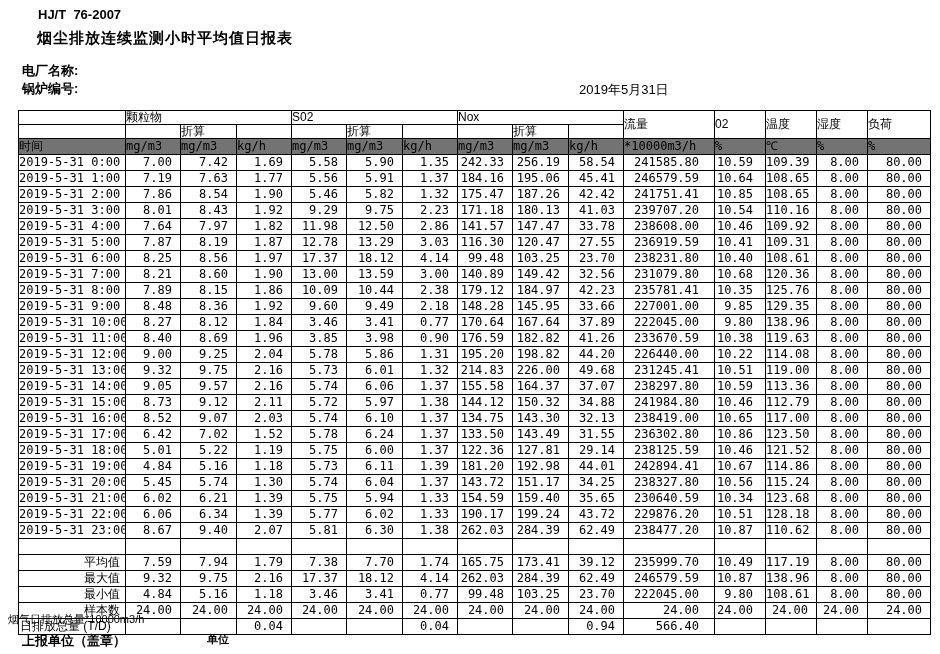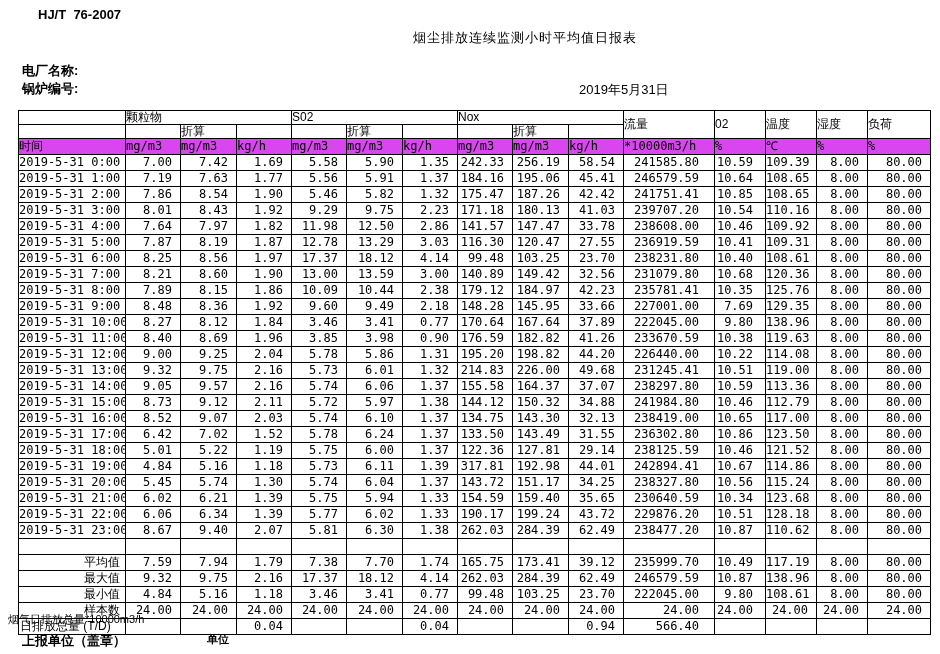--- a/index.html
+++ b/index.html
@@ -3,31 +3,31 @@
 <meta charset="utf-8">
 <style>
   html,body{margin:0;padding:0;}
   body{
     width:940px;height:654px;background:#ffffff;position:relative;
     font-family:"Liberation Sans",sans-serif;color:#000;
     -webkit-font-smoothing:none;
   }
   .abs{position:absolute;}
   #doc-code{left:38px;top:7px;font-size:13px;font-weight:bold;white-space:pre;}
-  #report-title{left:37px;top:29px;width:600px;text-align:right;font-size:13px;font-weight:normal;letter-spacing:1px;}
+  #report-title{left:37px;top:29px;width:600px;text-align:left;font-size:15px;font-weight:bold;letter-spacing:1px;}
   #plant-label{left:22px;top:62px;font-size:13px;font-weight:bold;}
   #boiler-label{left:22px;top:80px;font-size:13px;font-weight:bold;}
   #report-date{left:540px;top:81px;font-size:13px;margin-left:39px;}
   #table-wrap{left:18px;top:110px;}
   table{border-collapse:collapse;table-layout:fixed;width:912px;}
   td{border:1px solid #000;height:15px;padding:0;font-size:12px;line-height:13px;
      overflow:hidden;white-space:nowrap;vertical-align:middle;}
   thead td{}
   tr.h1 td, tr.h2 td{height:13px;}
-  .green{background:#d946ef;}
+  .green{background:#737373;}
   td.num{text-align:right;padding-right:8px;font-family:"DejaVu Sans Mono",monospace;font-size:12px;}
   td.num.c9{padding-right:15px;}
   td.num.c10{padding-right:12px;}
   td.unit{font-family:"DejaVu Sans Mono",monospace;font-size:12px;}
   td.time{text-align:right;padding-right:5px;font-family:"DejaVu Sans Mono",monospace;font-size:12px;}
   td.time.left{text-align:left;padding-left:1px;font-family:"Liberation Sans",sans-serif;}
   #footer-note{left:8px;top:612px;font-size:11px;}
   #report-unit-label{left:22px;top:632px;font-size:13px;font-weight:bold;}
   #unit-label{left:207px;top:632px;font-size:11px;font-weight:bold;}
 </style>
@@ -260,21 +260,21 @@
           <td class="num c0">8.48</td>
           <td class="num c1">8.36</td>
           <td class="num c2">1.92</td>
           <td class="num c3">9.60</td>
           <td class="num c4">9.49</td>
           <td class="num c5">2.18</td>
           <td class="num c6">148.28</td>
           <td class="num c7">145.95</td>
           <td class="num c8">33.66</td>
           <td class="num c9">227001.00</td>
-          <td class="num c10">7.69</td>
+          <td class="num c10">9.85</td>
           <td class="num c11">129.35</td>
           <td class="num c12">8.00</td>
           <td class="num c13">80.00</td>
         </tr>
         <tr>
           <td class="time">2019-5-31 10:00</td>
           <td class="num c0">8.27</td>
           <td class="num c1">8.12</td>
           <td class="num c2">1.84</td>
           <td class="num c3">3.46</td>
@@ -426,21 +426,21 @@
           <td class="num c13">80.00</td>
         </tr>
         <tr>
           <td class="time">2019-5-31 19:00</td>
           <td class="num c0">4.84</td>
           <td class="num c1">5.16</td>
           <td class="num c2">1.18</td>
           <td class="num c3">5.73</td>
           <td class="num c4">6.11</td>
           <td class="num c5">1.39</td>
-          <td class="num c6">317.81</td>
+          <td class="num c6">181.20</td>
           <td class="num c7">192.98</td>
           <td class="num c8">44.01</td>
           <td class="num c9">242894.41</td>
           <td class="num c10">10.67</td>
           <td class="num c11">114.86</td>
           <td class="num c12">8.00</td>
           <td class="num c13">80.00</td>
         </tr>
         <tr>
           <td class="time">2019-5-31 20:00</td>

